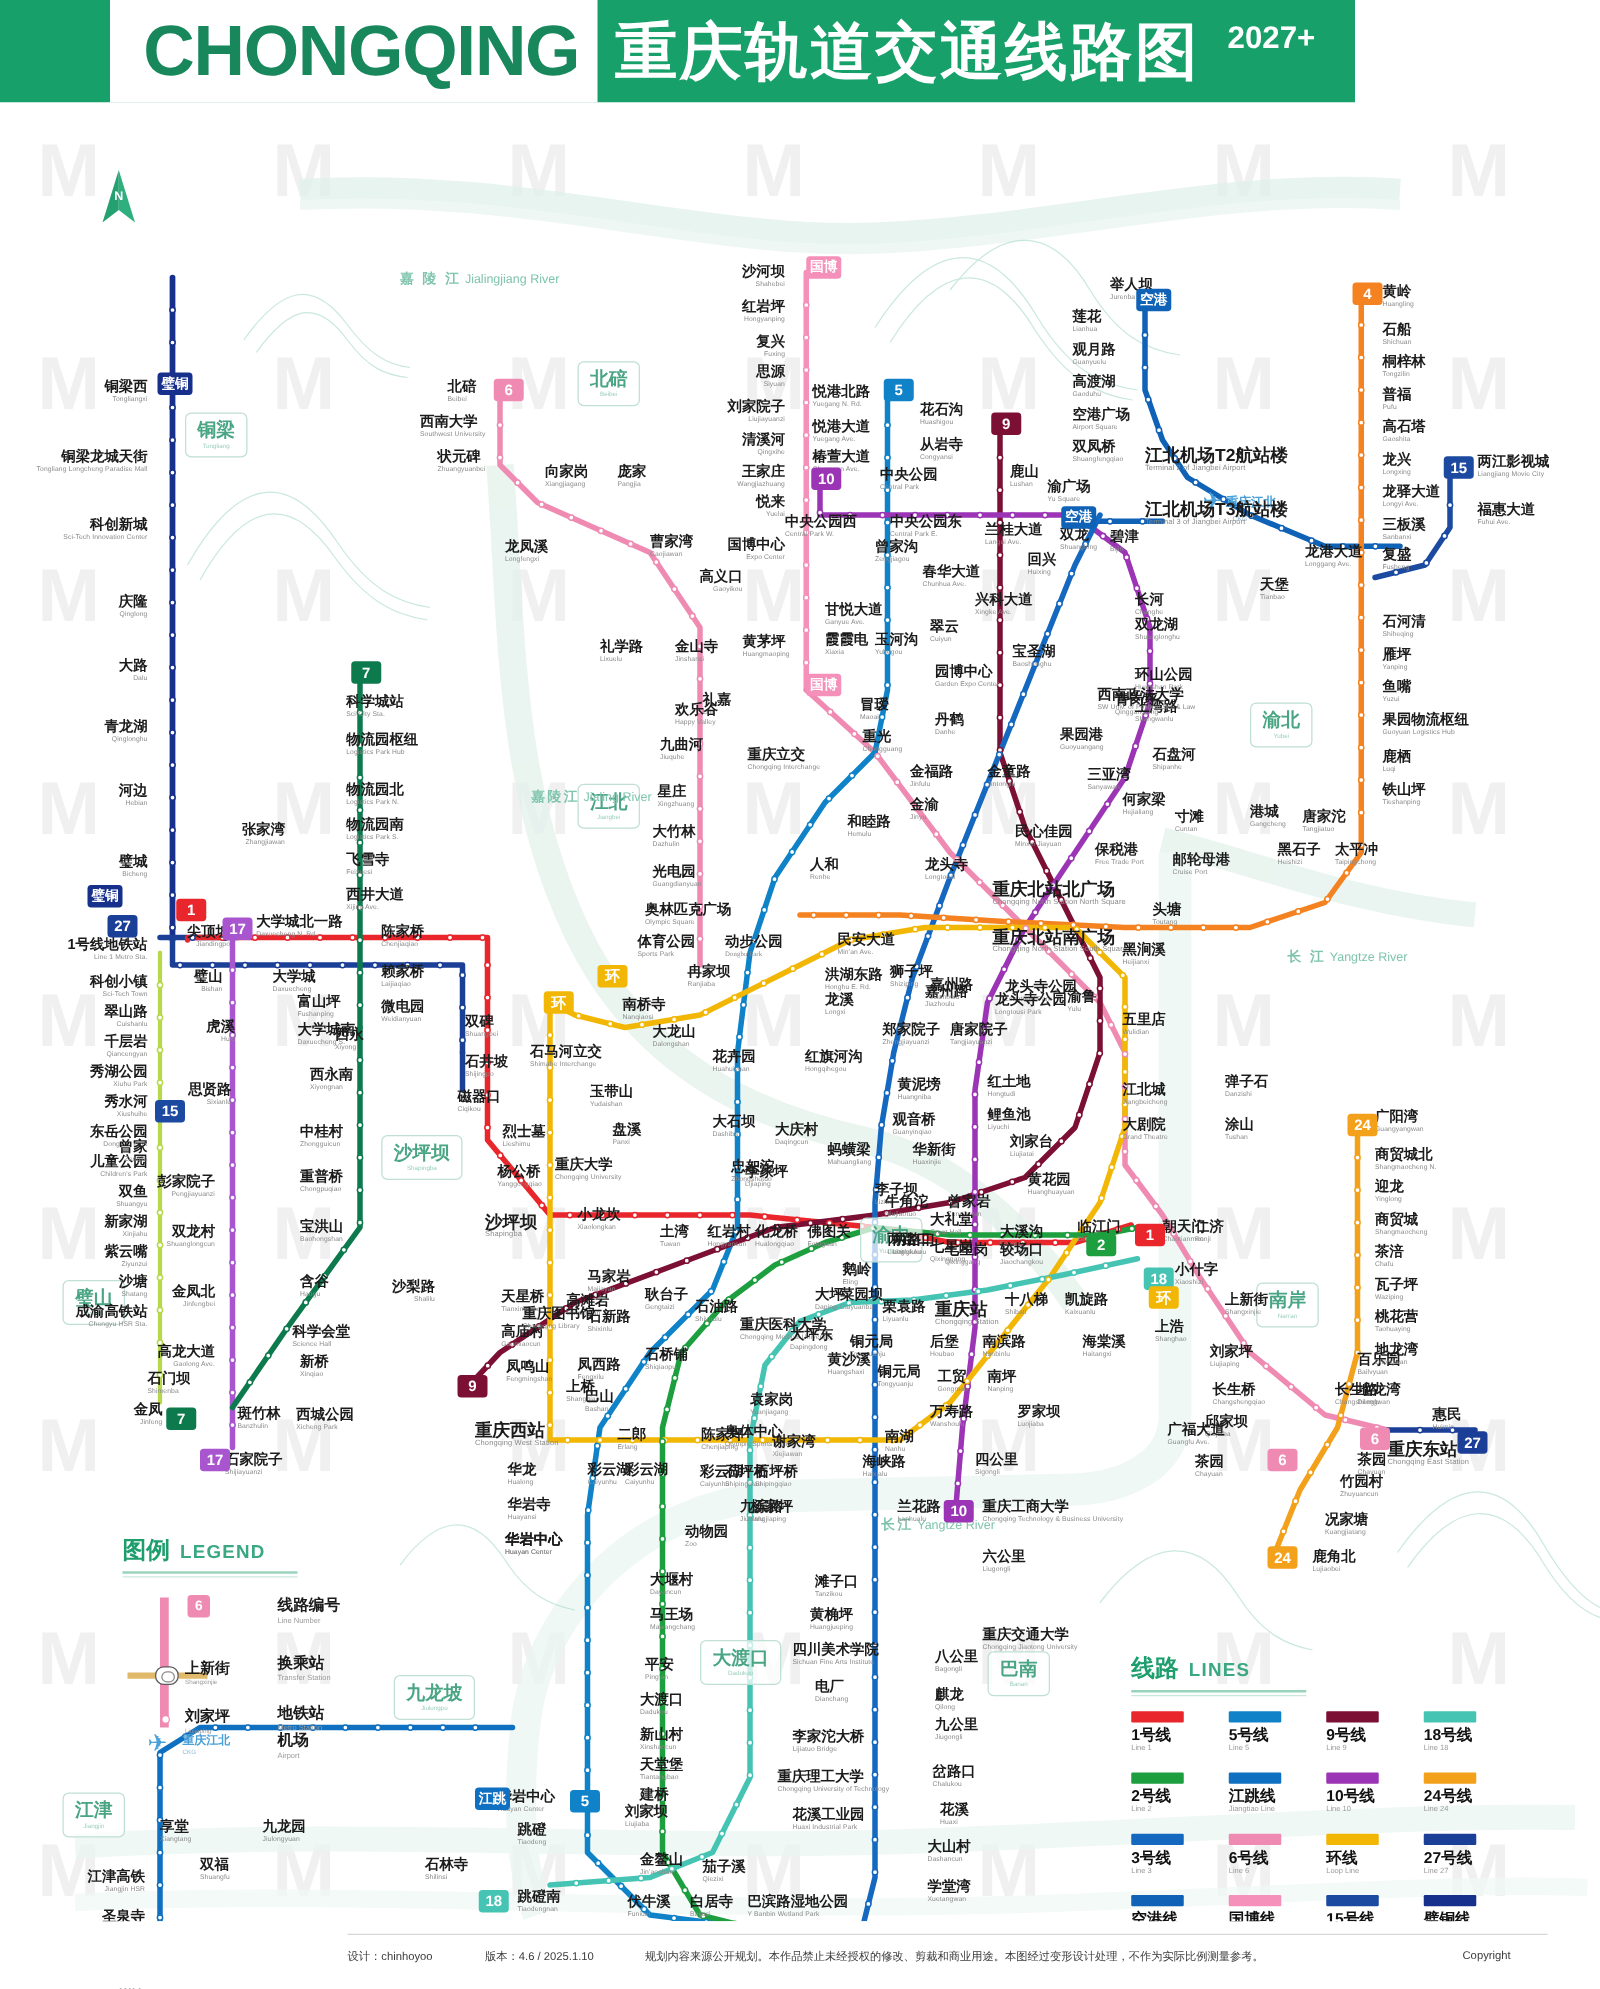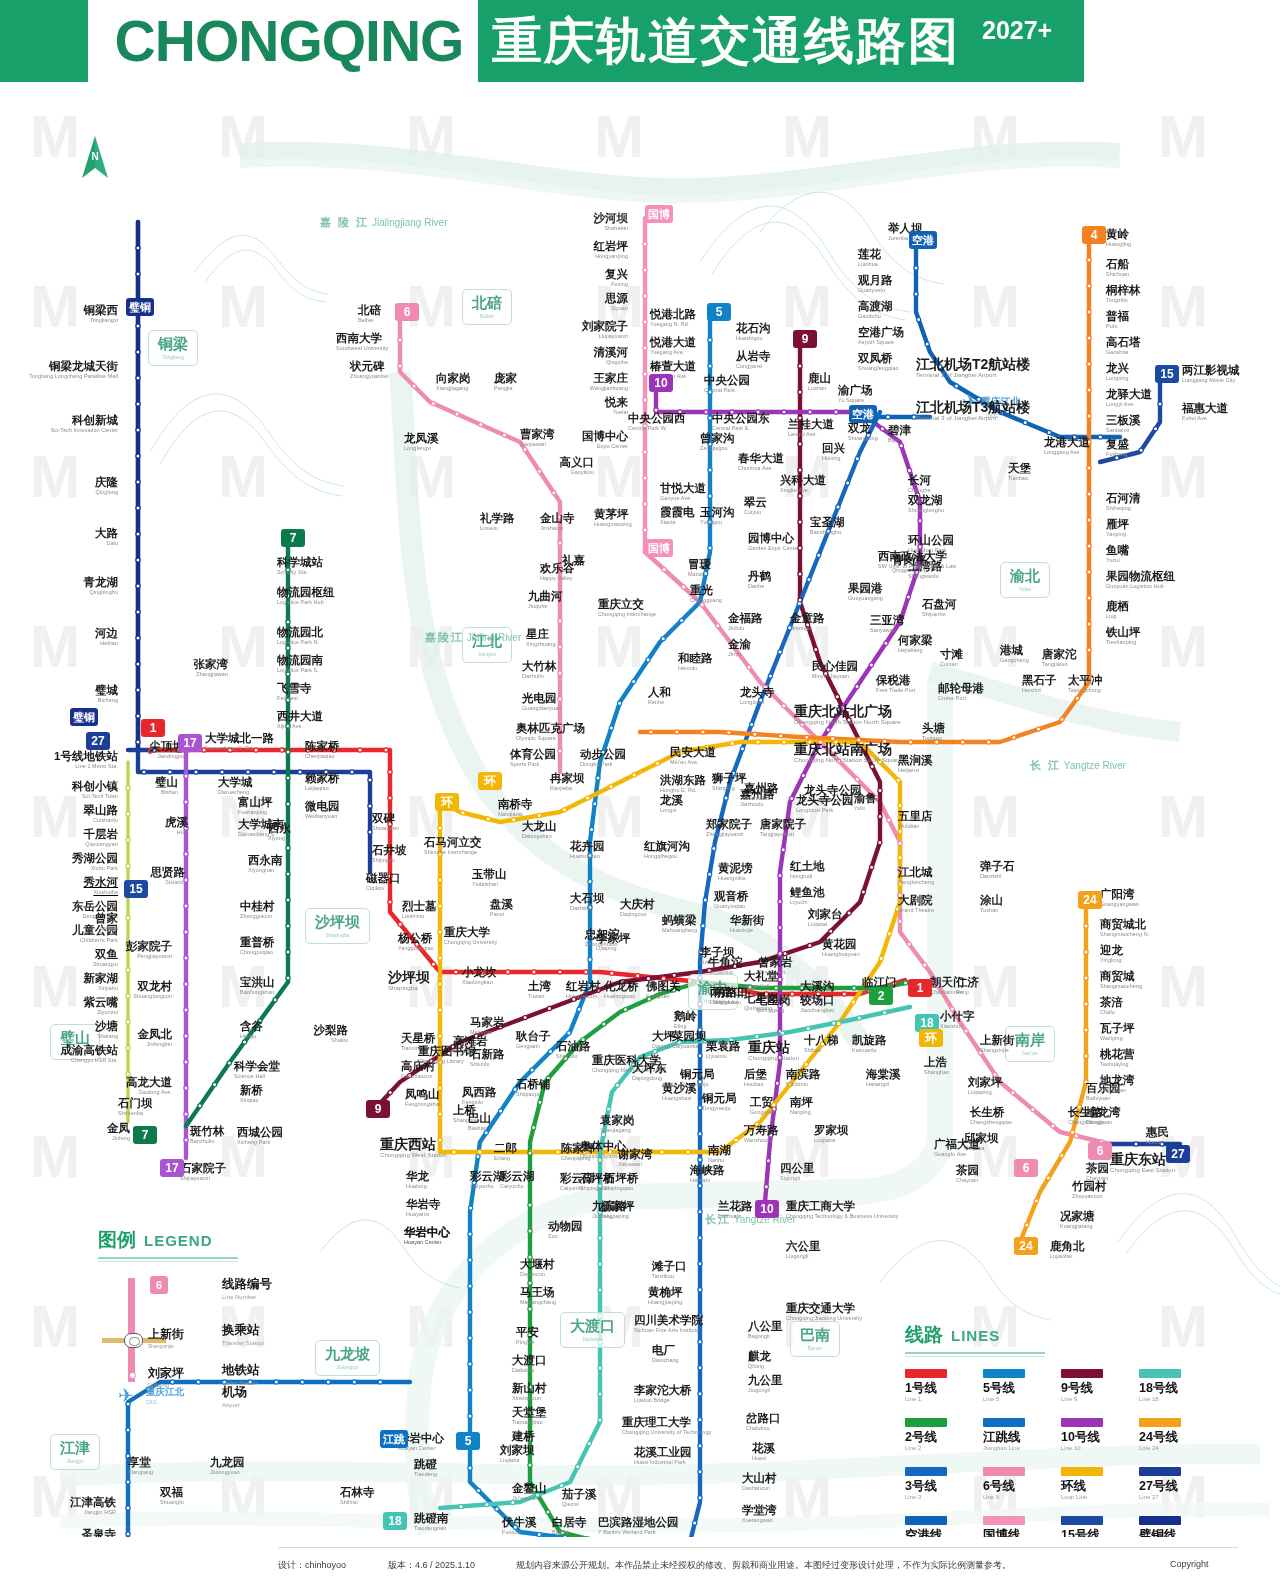--- a/index.html
+++ b/index.html
@@ -918,21 +918,21 @@
         <span class="en">Cuishanlu</span>
       </div>
       <div class="st r" style="left: auto; top: 746px; right: 1162px;">
         <span class="cn">千层岩</span>
         <span class="en">Qiancengyan</span>
       </div>
       <div class="st r" style="left: auto; top: 770px; right: 1162px;">
         <span class="cn">秀湖公园</span>
         <span class="en">Xiuhu Park</span>
       </div>
-      <div class="st r" style="left: auto; top: 794px; right: 1162px; text-decoration: underline;">
+      <div class="st r" style="left: auto; top: 794px; right: 1162px;">
         <span class="cn">秀水河</span>
         <span class="en">Xiushuihe</span>
       </div>
       <div class="st r" style="left: auto; top: 818px; right: 1162px;">
         <span class="cn">东岳公园</span>
         <span class="en">Dongyue Park</span>
       </div>
       <div class="st r" style="left: auto; top: 842px; right: 1162px;">
         <span class="cn">儿童公园</span>
         <span class="en">Children's Park</span>
@@ -1773,21 +1773,21 @@
         <span class="en">Guangdianyuan</span>
       </div>
       <div class="st" style="left: 516px; top: 640px;">
         <span class="cn">奥林匹克广场</span>
         <span class="en">Olympic Square</span>
       </div>
       <div class="st" style="left: 510px; top: 666px;">
         <span class="cn">体育公园</span>
         <span class="en">Sports Park</span>
       </div>
-      <div class="st" style="left: 580px; top: 666px;">
+      <div class="st" style="left: 580px; top: 666px; font-family: Liberation Serif, serif;">
         <span class="cn">动步公园</span>
         <span class="en">Dongbu Park</span>
       </div>
       <div class="st" style="left: 744px; top: 700px;">
         <span class="cn">嘉州路</span>
         <span class="en">Jiazhoulu</span>
       </div>
       <div class="st" style="left: 424px; top: 754px;">
         <span class="cn">石马河立交</span>
         <span class="en">Shimahe Interchange</span>

